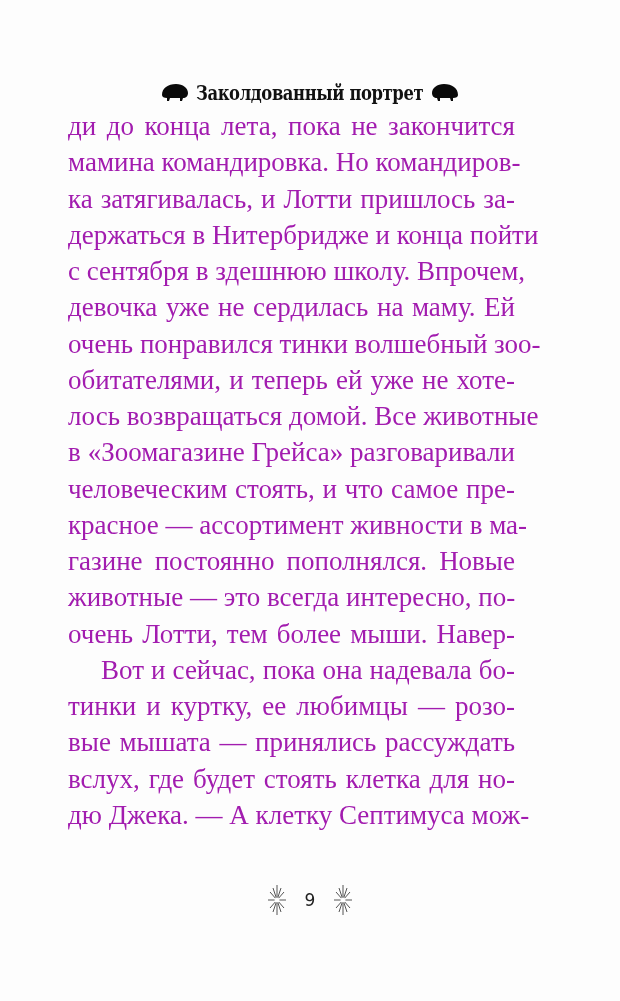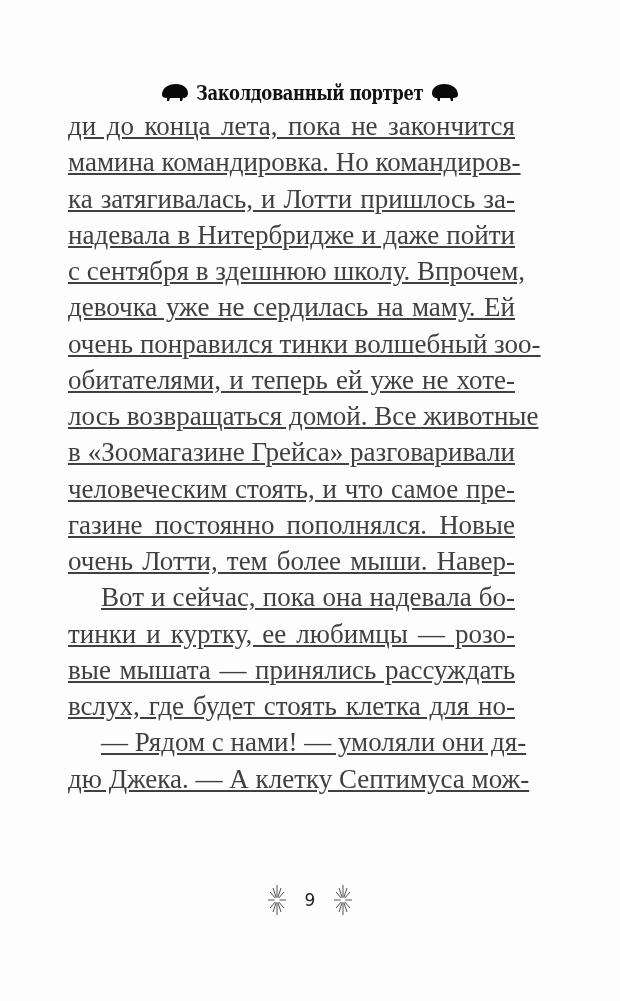--- a/index.html
+++ b/index.html
@@ -42,22 +42,21 @@
       display: inline-block;
     }
     .body-text {
       position: absolute;
       top: 108px;
       left: 68px;
       width: 447px;
       font-family: "Liberation Serif", serif;
       font-size: 27px;
       line-height: 36.25px;
-      color: #404040;
-      text-decoration: underline;
+      color: #a21caf;
     }
     .line {
       display: block;
       white-space: nowrap;
       text-align: justify;
       text-align-last: justify;
       height: 36.25px;
     }
     .line.last {
       text-align-last: left;
@@ -96,35 +95,36 @@
   <span class="title">Заколдованный портрет</span>
   <svg class="guinea-pig" viewBox="0 0 30 20" style="transform: scaleX(-1);">
     <path d="M2 13 C2 6 8 2 16 2 C23 2 28 6 28 11 C28 14 26 16 23 16 L22 19 L20 19 L20 16 L10 16 L9 19 L7 19 L7 16 C4 16 2 15 2 13 Z" fill="#0a0a0a"></path>
   </svg>
 </div>
 
 <div class="body-text">
   <span class="line">ди до конца лета, пока не закончится</span>
   <span class="line">мамина командировка. Но командиров-</span>
   <span class="line">ка затягивалась, и Лотти пришлось за-</span>
-  <span class="line">надевала в Нитербридже и даже пойти</span>
+  <span class="line">держаться в Нитербридже и конца пойти</span>
   <span class="line">с сентября в здешнюю школу. Впрочем,</span>
   <span class="line">девочка уже не сердилась на маму. Ей</span>
   <span class="line">очень понравился тинки волшебный зоо-</span>
   <span class="line">обитателями, и теперь ей уже не хоте-</span>
   <span class="line">лось возвращаться домой. Все животные</span>
   <span class="line">в «Зоомагазине Грейса» разговаривали</span>
   <span class="line">человеческим стоять, и что самое пре-</span>
+  <span class="line">красное — ассортимент живности в ма-</span>
   <span class="line">газине постоянно пополнялся. Новые</span>
+  <span class="line">животные — это всегда интересно, по-</span>
   <span class="line">очень Лотти, тем более мыши. Навер-</span>
   <span class="line indent">Вот и сейчас, пока она надевала бо-</span>
   <span class="line">тинки и куртку, ее любимцы — розо-</span>
   <span class="line">вые мышата — принялись рассуждать</span>
   <span class="line">вслух, где будет стоять клетка для но-</span>
-  <span class="line indent">— Рядом с нами! — умоляли они дя-</span>
   <span class="line">дю Джека. — А клетку Септимуса мож-</span>
 </div>
 
 <div class="folio">
   <svg class="star" viewBox="0 0 20 32">
     <g stroke="#555" stroke-width="1" fill="none">
       <line x1="10" y1="1" x2="10" y2="31"></line>
       <line x1="3" y1="8" x2="17" y2="24"></line>
       <line x1="17" y1="8" x2="3" y2="24"></line>
       <line x1="1" y1="16" x2="19" y2="16"></line>

